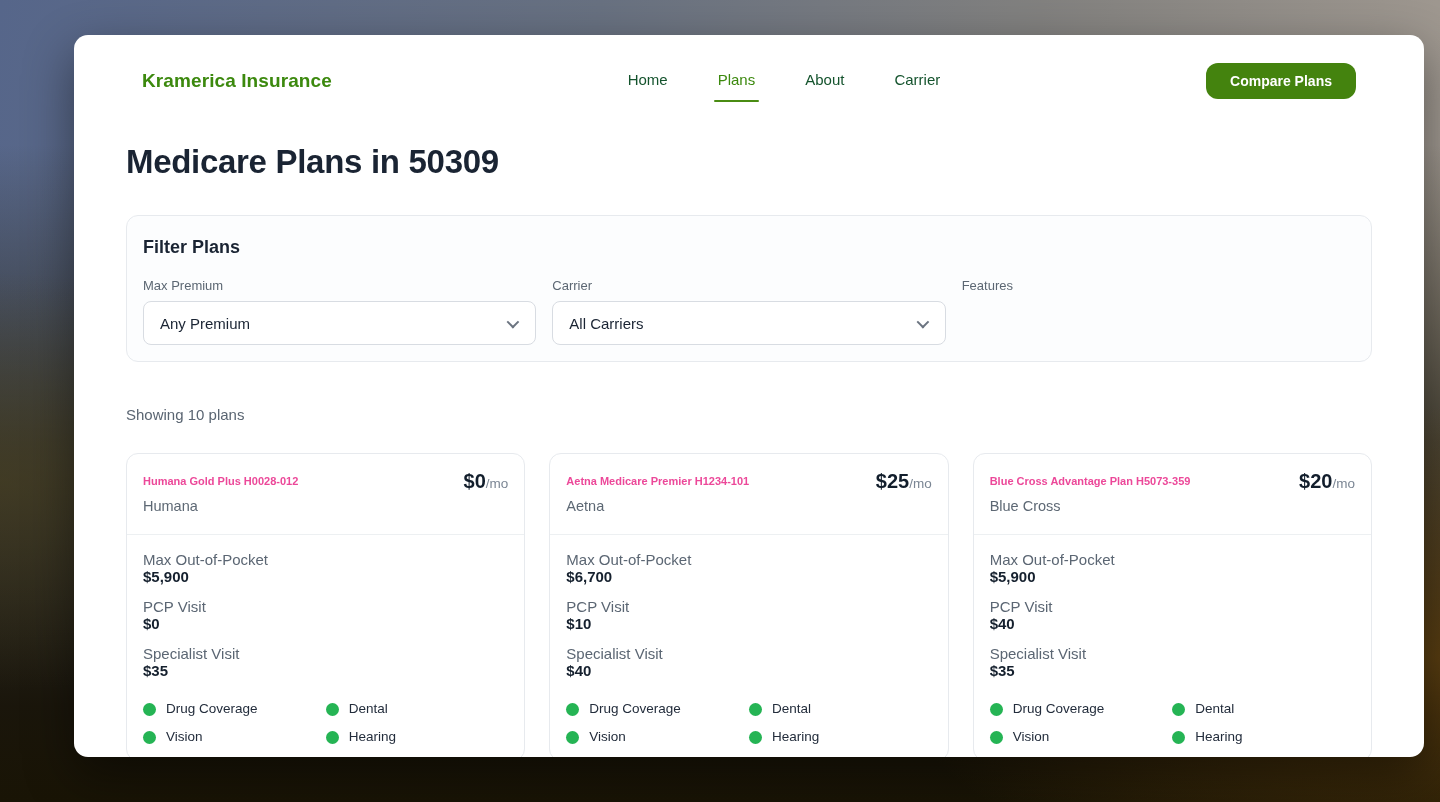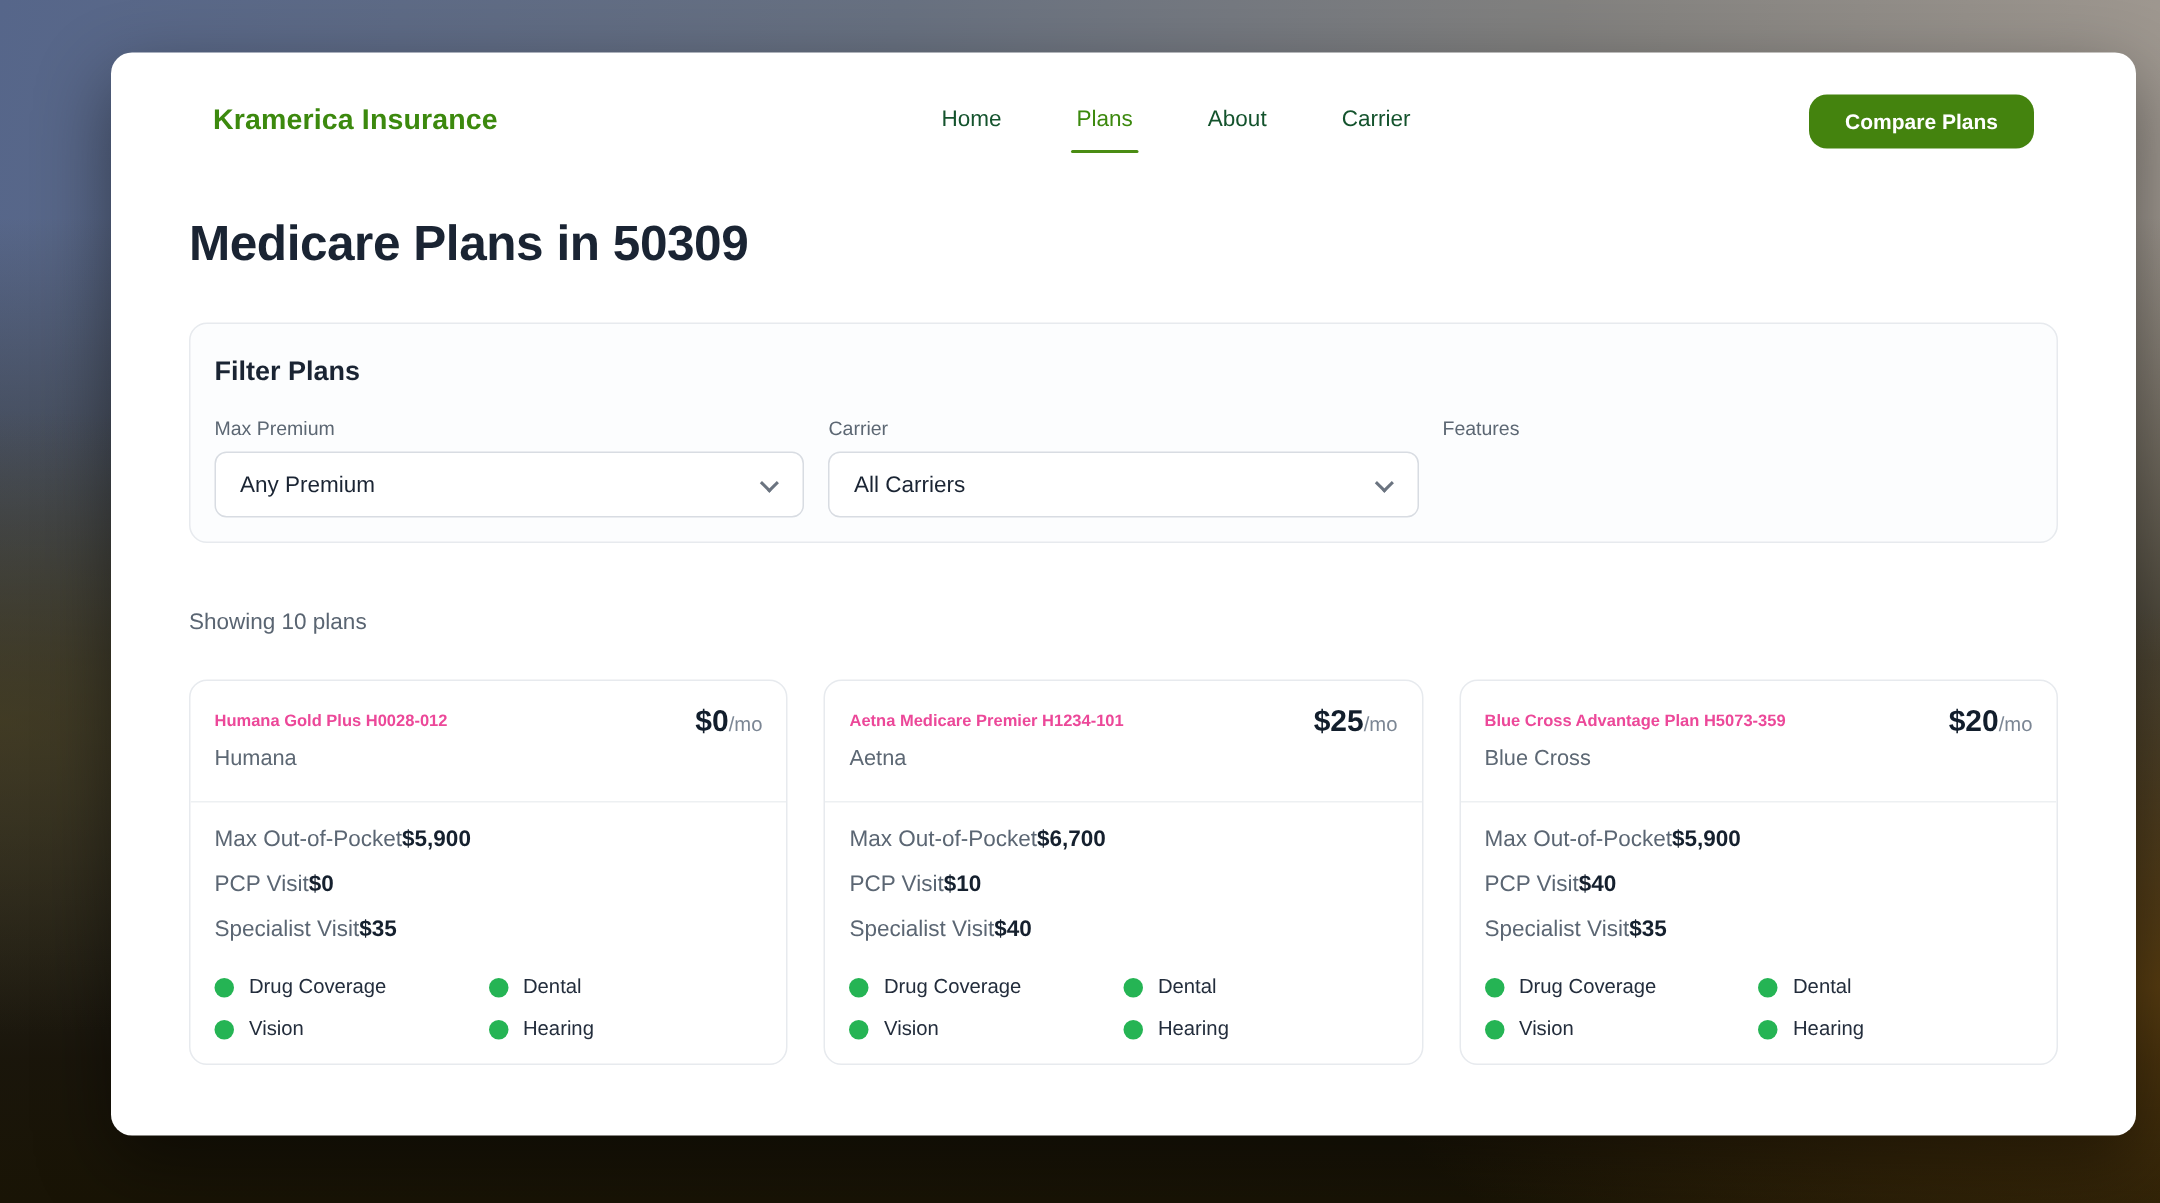--- a/index.html
+++ b/index.html
@@ -63,21 +63,21 @@
   .cards { margin-top: 30px; display: grid; grid-template-columns: 1fr 1fr 1fr; gap: 24px; align-items: start; }
   .card { background: #ffffff; border: 1px solid #e7eaee; border-radius: 12px; overflow: hidden; }
   .card-head { padding: 16px 16px 20px 16px; }
   .title-row { display: flex; align-items: center; gap: 10px; }
   .plan-name { flex: 1; font-size: 11px; font-weight: 700; color: #ec4899; line-height: 1.6; }
   .price { white-space: nowrap; }
   .price-amt { font-size: 20px; font-weight: 700; color: #121e2c; }
   .price-per { font-size: 13.5px; color: #7b8694; }
   .carrier { margin-top: 5px; font-size: 14.5px; color: #5d6874; }
   .card-body { border-top: 1px solid #edf0f2; padding: 16px 16px 16px 16px; }
-  .stat-row { display: flex; align-items: baseline; margin-bottom: 13px; }
+  .stat-row { display: flex; align-items: baseline; margin-bottom: 13px; flex-direction: column; }
   .stat-label { font-size: 15px; color: #5b6673; }
   .stat-value { font-size: 15px; font-weight: 700; color: #15202e; }
   .features { display: grid; grid-template-columns: 1fr 1fr; row-gap: 13px; margin-top: 22px; }
   .feature { display: flex; align-items: flex-end; gap: 10px; }
   .dot { width: 13px; height: 13px; border-radius: 50%; background: #25b454; flex: none; }
   .feature-label { font-size: 13.5px; color: #232d3c; }
 </style>
 </head>
 <body>
 

